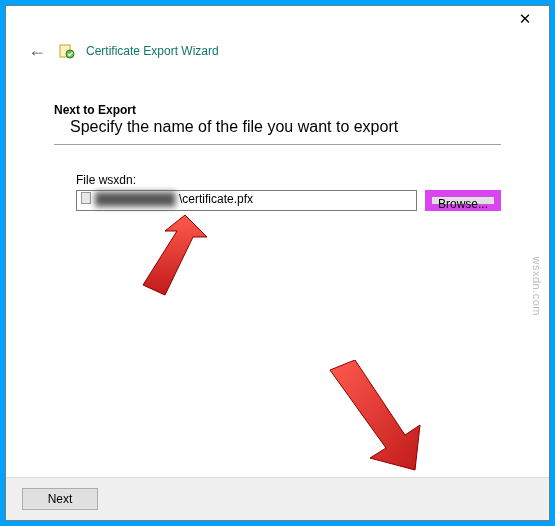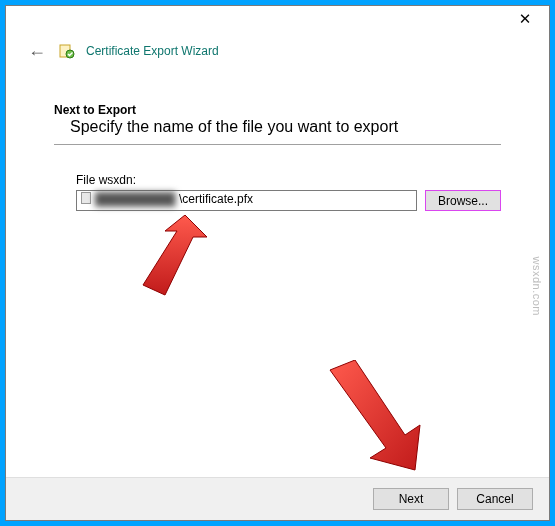--- a/index.html
+++ b/index.html
@@ -111,31 +111,30 @@
     }
     .blurred-path {
       filter: blur(3px);
       color: #555;
       letter-spacing: -0.5px;
     }
     .browse-btn {
       height: 21px;
       width: 76px;
       background: #e1e1e1;
-      border: 1px solid #d946ef;
+      border: 7px solid #d946ef;
       font-family: inherit;
       font-size: 12px;
       cursor: pointer;
     }
     .footer {
       background: #f0f0f0;
       border-top: 1px solid #dfdfdf;
       padding: 10px 16px;
       display: flex;
-      justify-content: flex-end;
       gap: 8px;
     }
     .footer-btn {
       width: 76px;
       height: 22px;
       background: #e1e1e1;
       border: 1px solid #adadad;
       font-family: inherit;
       font-size: 12px;
       cursor: pointer;
@@ -192,21 +191,20 @@
           <span class="blurred-path">██████████</span>
             <span>\certificate.pfx</span>
         </div>
         <button class="browse-btn">Browse...</button>
       </div>
     </div>
   </div>
 
   <div class="footer">
     <button class="footer-btn">Next</button>
-    <button class="footer-btn">Cancel</button>
   </div>
 
 </div>
 
 <div class="arrow" style="left:135px; top:215px;">
   <svg width="80" height="90">
     <defs>
       <linearGradient id="g1" x1="0" y1="1" x2="0" y2="0">
         <stop offset="0" stop-color="#c11b1b"></stop>
           <stop offset="1" stop-color="#ff5a4d"></stop>

